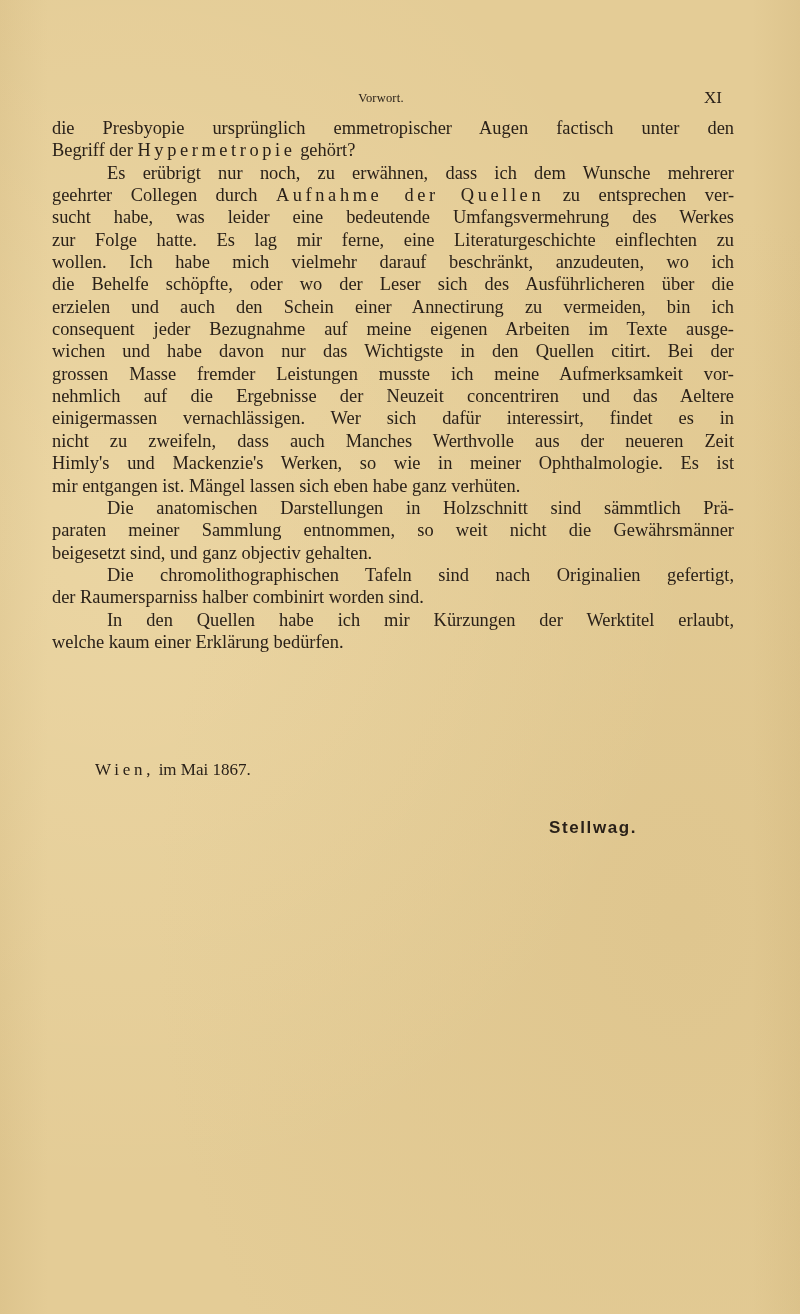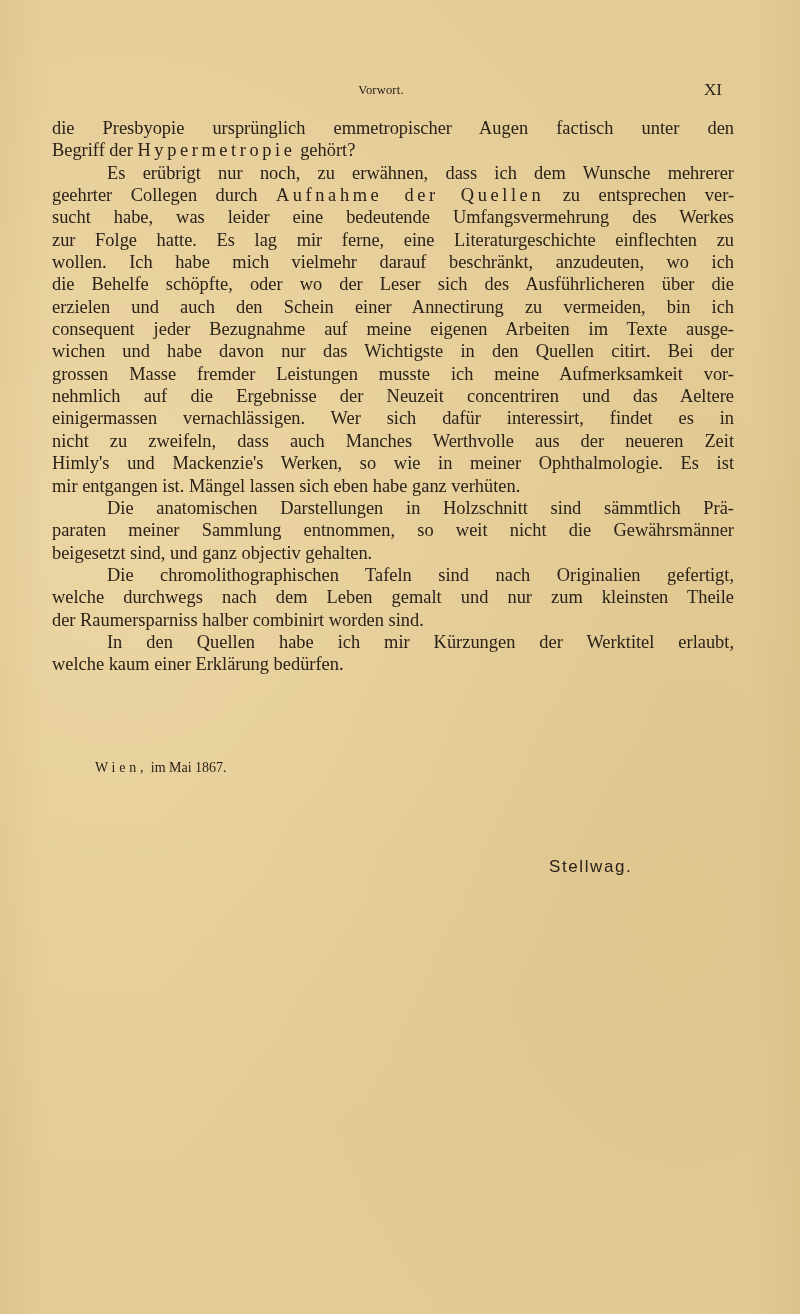--- a/index.html
+++ b/index.html
@@ -9,21 +9,21 @@
     background-image:
       radial-gradient(ellipse at 15% 40%, rgba(255,240,200,0.25), transparent 60%),
       radial-gradient(ellipse at 85% 70%, rgba(200,170,110,0.18), transparent 55%),
       linear-gradient(90deg, rgba(190,160,100,0.18) 0%, rgba(0,0,0,0) 6%, rgba(0,0,0,0) 94%, rgba(190,160,100,0.18) 100%);
     color: #2a2119;
     font-family: "Liberation Serif", "DejaVu Serif", serif;
     position: relative;
   }
   .page { position: absolute; left: 0; top: 0; width: 800px; height: 1314px; }
   .running-head {
-    position: absolute; top: 80px; left: 40px; width: 682px; height: 20px;
+    position: absolute; top: 88px; left: 40px; width: 682px; height: 20px;
   }
   .running-title {
     position: absolute; left: 0; right: 0; text-align: center;
     font-size: 12.5px; top: 3px; letter-spacing: 0.2px;
   }
   .folio {
     position: absolute; right: 0; top: 0; font-size: 17px;
   }
   .body-text {
     position: absolute; top: 117px; left: 40px; width: 682px;
@@ -32,27 +32,27 @@
   .line {
     display: block; white-space: nowrap;
     text-align: justify; text-align-last: justify;
     height: 22.35px; overflow: visible;
   }
   .line.last { text-align-last: left; }
   .indent { padding-left: 55px; }
   .spaced { letter-spacing: 3.6px; }
   .closing {
     position: absolute; left: 95px; top: 760px;
-    font-size: 14px;
+    font-size: 17px;
   }
   .closing .place { letter-spacing: 3.8px; }
   .signature {
     position: absolute; left: 549px; top: 818px;
     font-family: "Liberation Sans", "DejaVu Sans", sans-serif;
-    font-weight: normal; font-size: 17px; letter-spacing: 1.6px; margin-top: 39px;
+    font-weight: bold; font-size: 17px; letter-spacing: 1.6px;
   }
 </style>
 </head>
 <body>
 
 <div class="page">
 
   <div class="running-head">
     <span class="running-title">Vorwort.</span>
     <span class="folio">XI</span>
@@ -84,21 +84,20 @@
     </div>
 
     <div>
       <span class="line indent">Die anatomischen Darstellungen in Holzschnitt sind sämmtlich Prä-</span>
       <span class="line">paraten meiner Sammlung entnommen, so weit nicht die Gewährsmänner</span>
       <span class="line last">beigesetzt sind, und ganz objectiv gehalten.</span>
     </div>
 
     <div>
       <span class="line indent">Die chromolithographischen Tafeln sind nach Originalien gefertigt,</span>
-      <span class="line">welche durchwegs nach dem Leben gemalt und nur zum kleinsten Theile</span>
       <span class="line last">der Raumersparniss halber combinirt worden sind.</span>
     </div>
 
     <div>
       <span class="line indent">In den Quellen habe ich mir Kürzungen der Werktitel erlaubt,</span>
       <span class="line last">welche kaum einer Erklärung bedürfen.</span>
     </div>
   </div>
 
   <div class="closing"><span class="place">Wien,</span><span> im Mai 1867.</span></div>

